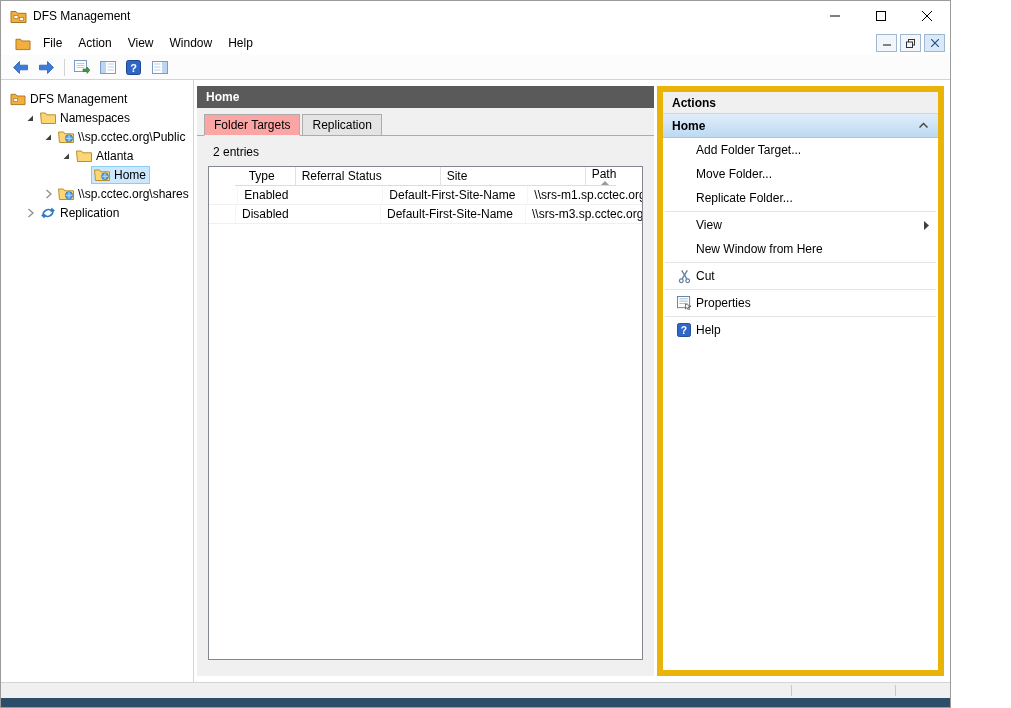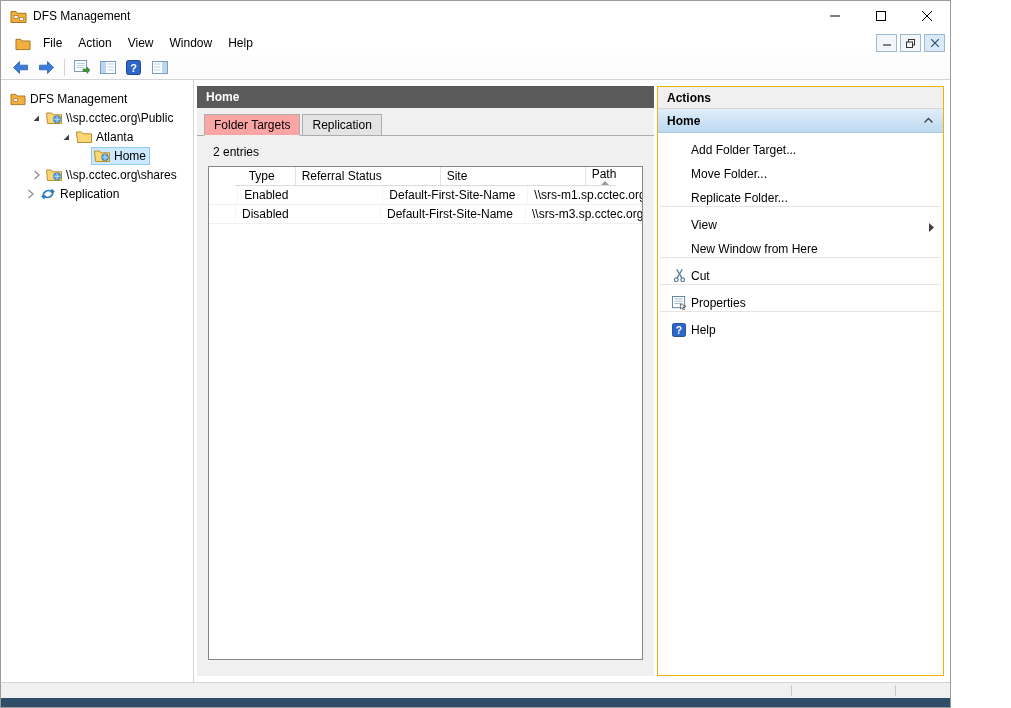--- a/index.html
+++ b/index.html
@@ -34,21 +34,21 @@
 
   
   .tree-panel { flex:0 0 193px; background:#fff; border-right:1px solid #d4d4d4; padding-top:9px; overflow:hidden; }
   .tree-item { height:19px; display:flex; align-items:center; white-space:nowrap; cursor:default; }
   .chev { flex:0 0 14px; width:14px; display:flex; align-items:center; justify-content:center; }
   .node { display:inline-flex; align-items:center; padding:1px 3px 1px 2px; border:1px solid transparent; }
   .node.selected { background:#cce8ff; border:1px solid #8ecdf2; }
   .tree-icon { width:16px; height:14px; margin-right:4px; display:inline-flex; }
   .lvl0 { padding-left:6px; }
   .lvl1 { padding-left:22px; }
-  .lvl2 { padding-left:28px; }
+  .lvl2 { padding-left:40px; }
   .lvl3 { padding-left:58px; }
   .lvl4 { padding-left:76px; }
 
   
   .center-wrap { flex:1 1 auto; display:flex; flex-direction:column; margin:6px 3px 6px 3px; min-width:0; }
   .center-header { flex:0 0 22px; background:#5a5a5a; color:#fff; font-weight:bold; display:flex; align-items:center; padding-left:9px; }
   .center-body { flex:1 1 auto; background:#f0f0f0; display:flex; flex-direction:column; padding-top:6px; min-height:0; }
   .tabstrip { display:flex; padding-left:7px; position:relative; height:22px; }
   .tabstrip::after { content:""; position:absolute; left:0; right:0; bottom:0; border-bottom:1px solid #acacac; }
   .tab { position:relative; z-index:1; padding:3px 9px 4px 9px; border:1px solid #acacac; background:#e4e4e4; margin-right:2px; cursor:default; }
@@ -62,25 +62,25 @@
   .col-status { width:145px; flex:0 0 145px; }
   .col-site { width:145px; flex:0 0 145px; }
   .col-path { flex:1 1 auto; min-width:0; }
   .sort-asc { width:0; height:0; border-left:4px solid transparent; border-right:4px solid transparent; border-bottom:4px solid #9a9a9a; margin-left:auto; margin-right:7px; }
   .lv-row { display:flex; flex:0 0 19px; border-bottom:1px solid #f0f0f0; align-items:stretch; cursor:default; }
   .cell { display:flex; align-items:center; padding-left:6px; border-right:1px solid #f5f5f5; overflow:hidden; white-space:nowrap; }
   .cell.type { padding-left:10px; }
   .lv-filler { flex:1 1 auto; }
 
   
-  .actions-panel { flex:0 0 287px; margin:6px 6px 6px 0; border:1px solid #eab308; background:#fff; display:flex; flex-direction:column; overflow:hidden; }
+  .actions-panel { flex:0 0 287px; margin:6px 6px 6px 0; border:6px solid #eab308; background:#fff; display:flex; flex-direction:column; overflow:hidden; }
   .actions-header { flex:0 0 22px; background:#f0f0f0; border-bottom:1px solid #d4d4d4; font-weight:bold; display:flex; align-items:center; padding-left:9px; }
   .actions-section { flex:0 0 24px; background:linear-gradient(#e0eefb,#bdd9f1); border-bottom:1px solid #a9c8e2; display:flex; align-items:center; padding:0 9px; font-weight:bold; cursor:default; }
   .actions-section .chev-up { margin-left:auto; display:flex; }
-  .action-item { height:24px; display:flex; align-items:flex-end; padding-left:9px; cursor:default; }
+  .action-item { height:24px; display:flex; align-items:center; padding-left:9px; cursor:default; }
   .action-item .a-icon { width:24px; flex:0 0 24px; display:flex; justify-content:center; align-items:center; }
   .action-item.no-icon { padding-left:33px; }
   .action-sep { height:1px; background:#e4e4e4; margin:1px 2px; }
   .submenu-arrow { margin-left:auto; margin-right:9px; display:flex; }
 
   
   .statusbar { flex:0 0 16px; background:#f0f0f0; border-top:1px solid #d4d4d4; position:relative; }
   .pane-sep { position:absolute; top:2px; bottom:2px; width:1px; background:#c9c9c9; }
   .bottom-strip { flex:0 0 9px; background:#2e4d68; }
 </style>
@@ -204,20 +204,35 @@
           <span class="tree-icon">
             <svg width="16" height="14" viewBox="0 0 17 15">
               <path d="M1 2.5 h5 l1.4 1.8 h8.6 v9.2 h-15 z" fill="#F2AE3F" stroke="#A9741E" stroke-width="1"></path>
               <rect x="4" y="7" width="4" height="3" fill="#fff" stroke="#A9741E" stroke-width="0.7"></rect>
             </svg>
           </span>
           <span class="tree-label">DFS Management</span>
         </span>
       </div>
 
+      <div class="tree-item lvl1">
+        <span class="chev">
+          <svg width="10" height="10" viewBox="0 0 10 10">
+              <path d="M8 2.5 V8 H2.5 Z" fill="#404040"></path>
+            </svg>
+        </span>
+        <span class="node">
+          <span class="tree-icon">
+            <svg width="16" height="13" viewBox="0 0 16 13">
+              <path d="M0.5 2 h5 l1.3 1.8 h8.7 v8.7 h-14 z" fill="#FCD575" stroke="#B8912F" stroke-width="1"></path>
+            </svg>
+          </span>
+          <span class="tree-label">Namespaces</span>
+        </span>
+      </div>
 
       <div class="tree-item lvl2">
         <span class="chev">
           <svg width="10" height="10" viewBox="0 0 10 10">
               <path d="M8 2.5 V8 H2.5 Z" fill="#404040"></path>
             </svg>
         </span>
         <span class="node">
           <span class="tree-icon">
             <svg width="16" height="13" viewBox="0 0 16 13">

